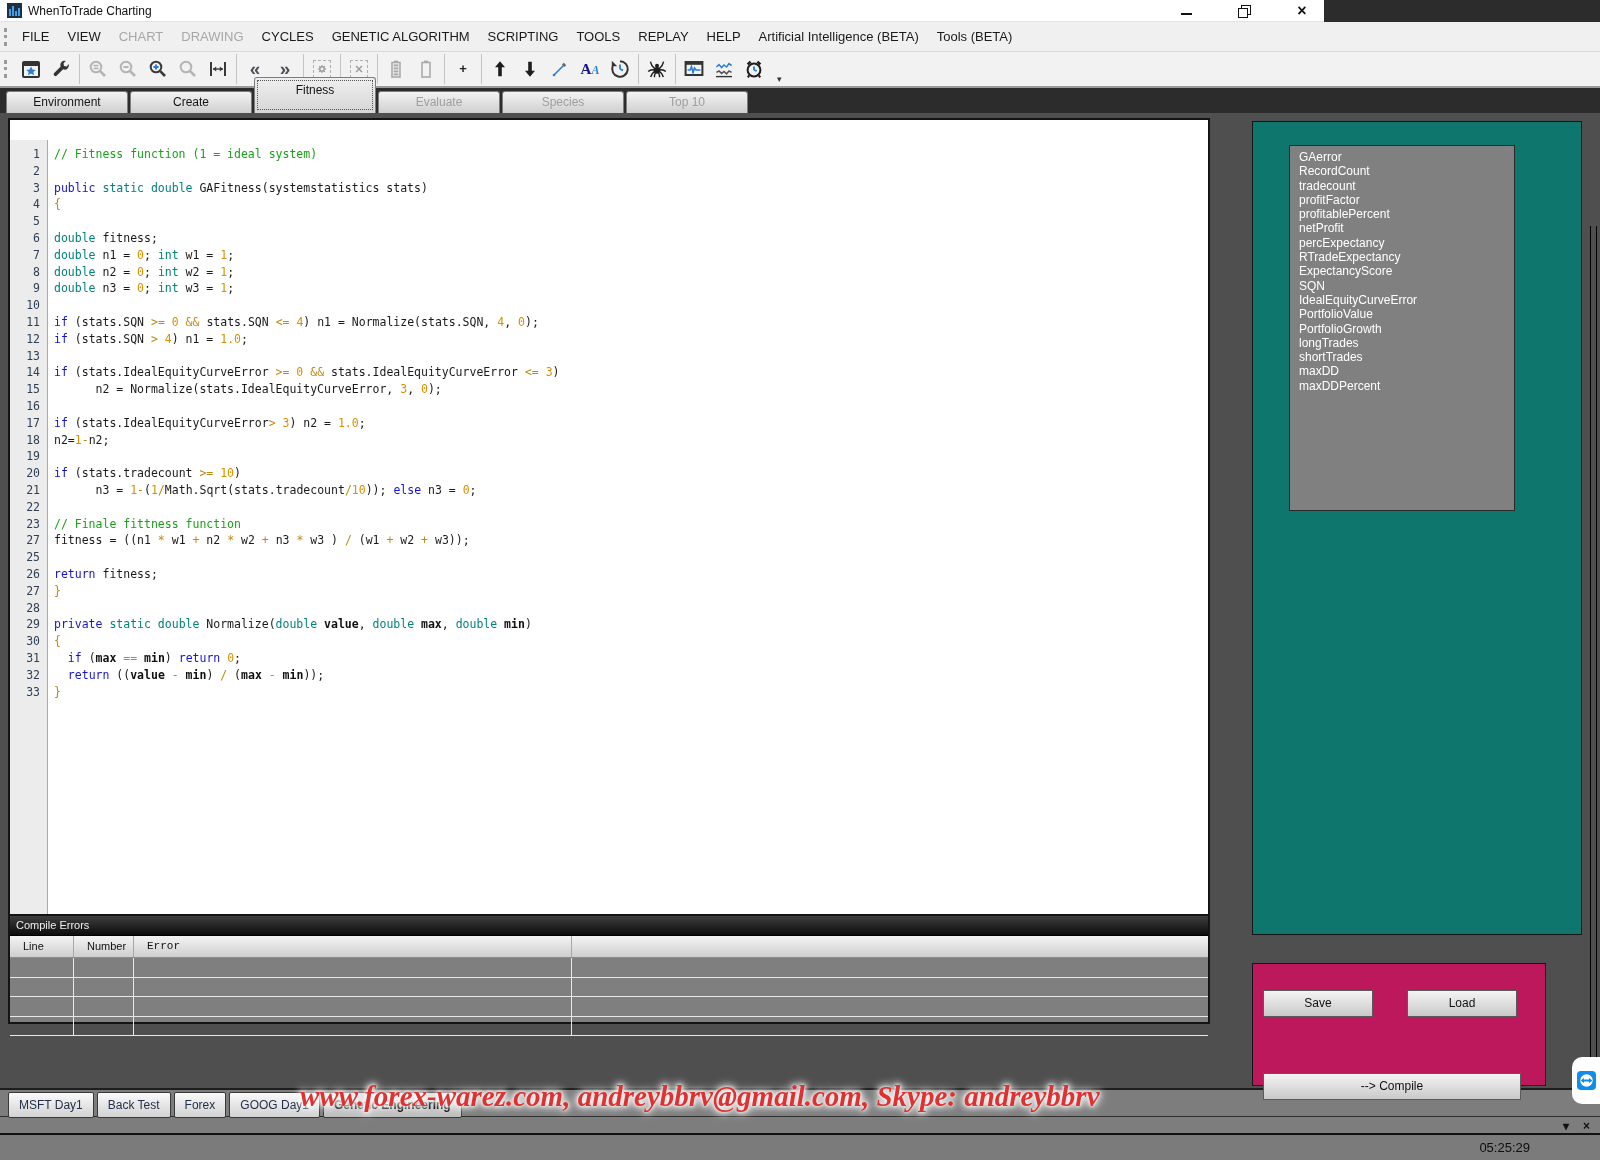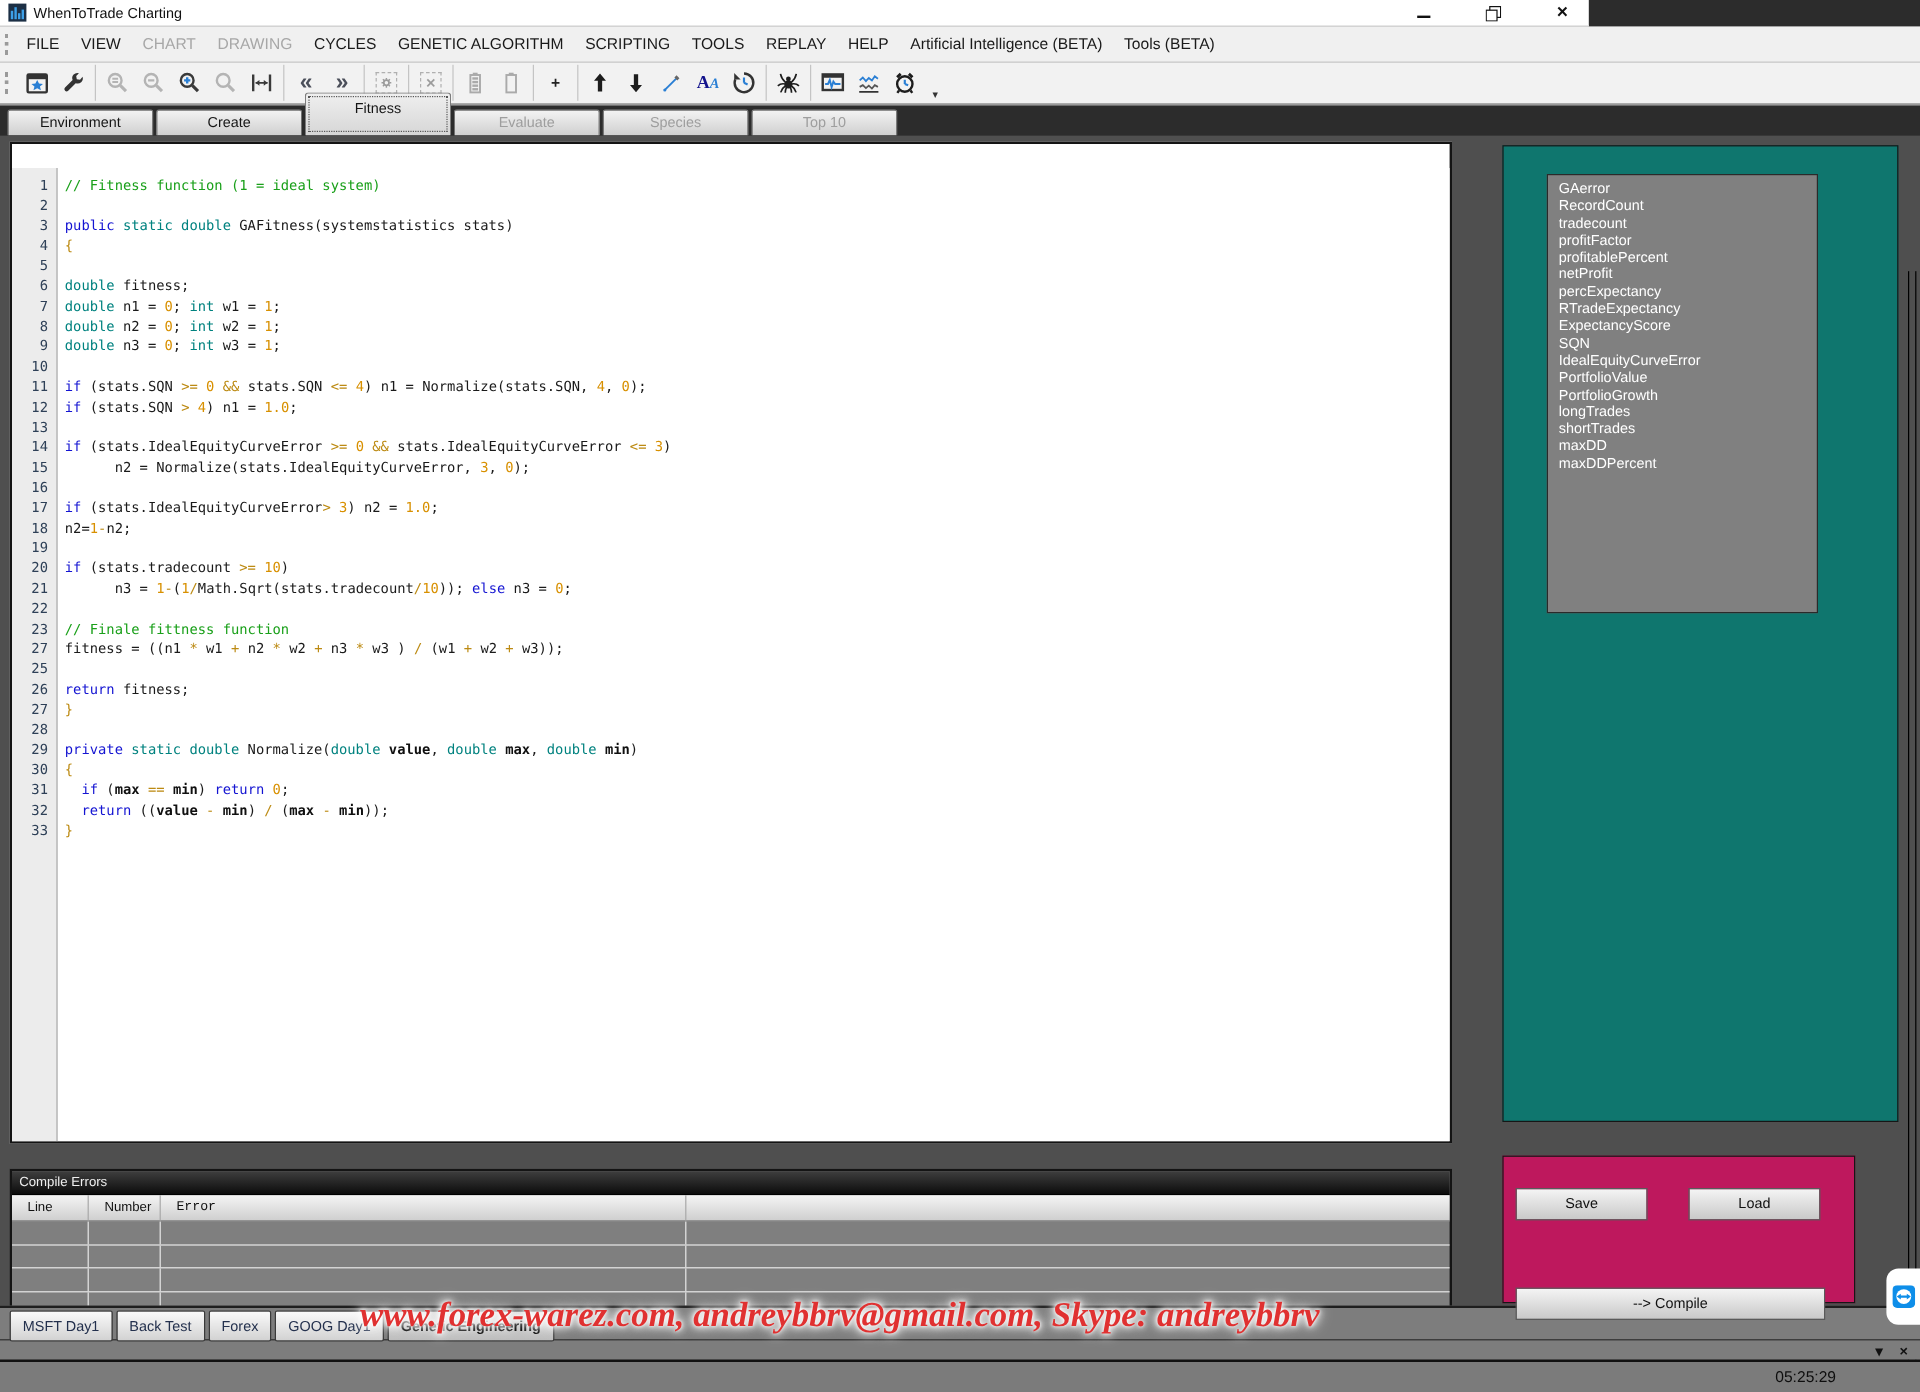--- a/index.html
+++ b/index.html
@@ -68,21 +68,21 @@
   .cc{color:#1aa01a;} .cp{color:#1a1a1a;} .cb{color:#101010;font-weight:bold;}
 
   
   .right-panel { position:absolute; left:1252px; top:121px; width:330px; height:814px;
                  background:#0f766e; border:1px solid #161616; }
   .stat-listbox { position:absolute; left:36px; top:23px; width:226px; height:366px; background:#808080;
                   border:1px solid #2a2a2a; padding:4px 0 0 9px; overflow:hidden; }
   .list-item { font-size:12px; color:#ffffff; line-height:14.3px; cursor:default; white-space:nowrap; }
 
   
-  .compile-panel { position:absolute; left:8px; top:974px; width:1202px; height:126px;
+  .compile-panel { position:absolute; left:8px; top:914px; width:1202px; height:110px;
                    border:2px solid #141414; background:#7f7f7f; }
   .tbl-header { display:flex; height:22px; background:linear-gradient(#f4f4f4,#cfcfcf); border-bottom:1px solid #8c8c8c; }
   .tbl-header .cell { font-size:11px; color:#111; line-height:21px; border-right:1px solid #a8a8a8; padding-left:13px; }
   .tbl-row { display:flex; height:19.5px; border-bottom:1px solid #e8e8e8; cursor:default; }
   .tbl-row .cell { border-right:1px solid #e8e8e8; height:100%; }
   .col-line { width:64px; flex:0 0 auto; }
   .col-number { width:60px; flex:0 0 auto; }
   .col-error { width:438px; flex:0 0 auto;font-family:Liberation Mono, monospace; }
   .col-rest { flex:1; border-right:none !important; }
 

